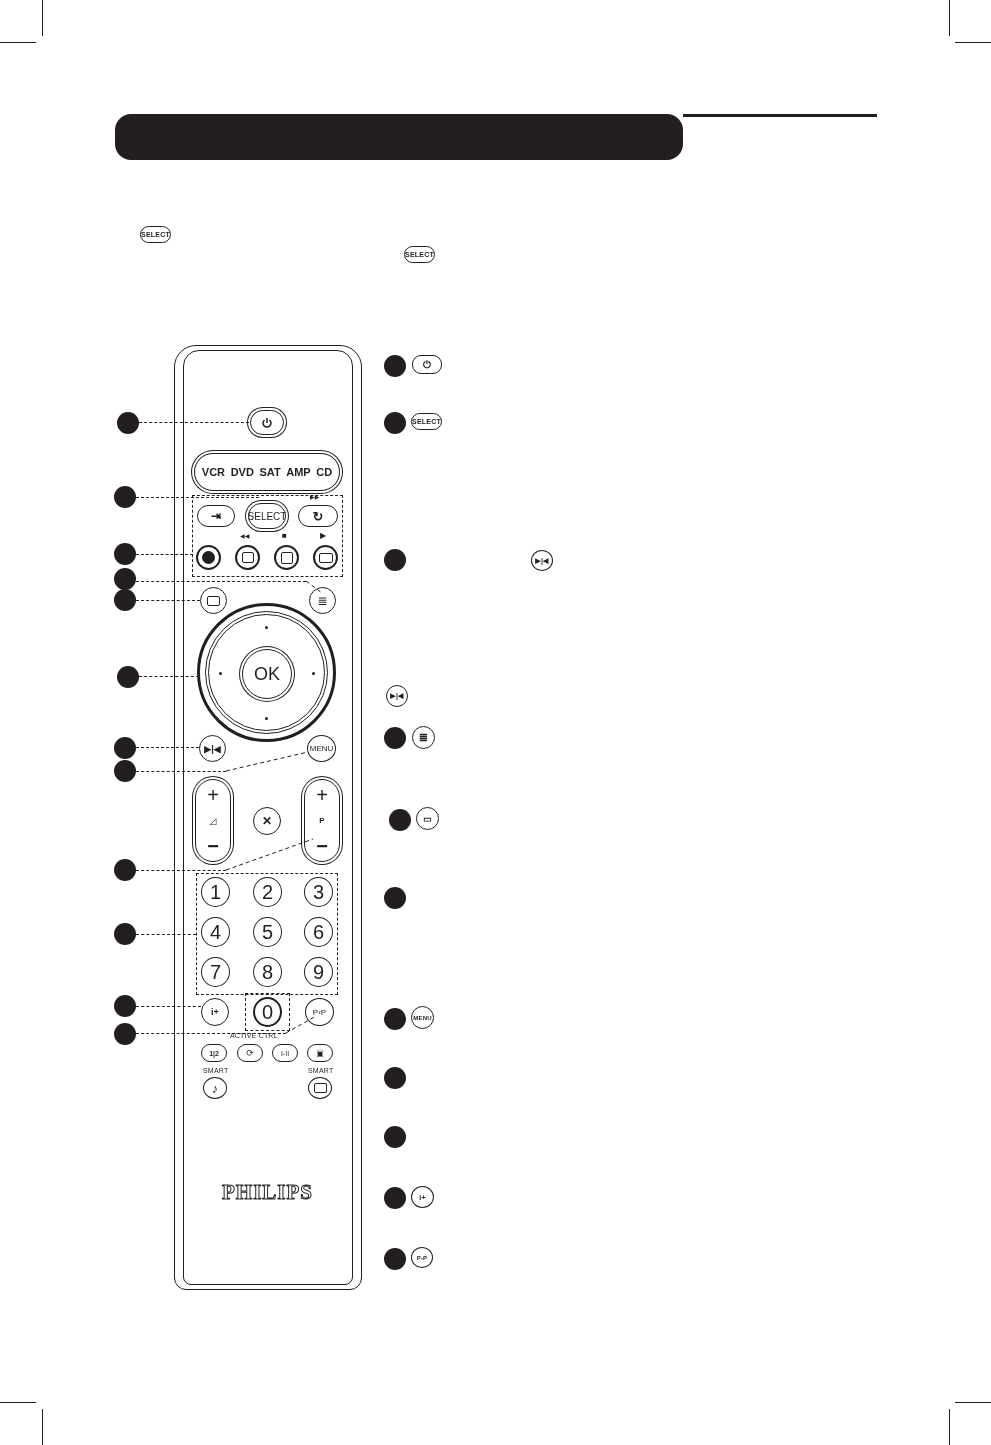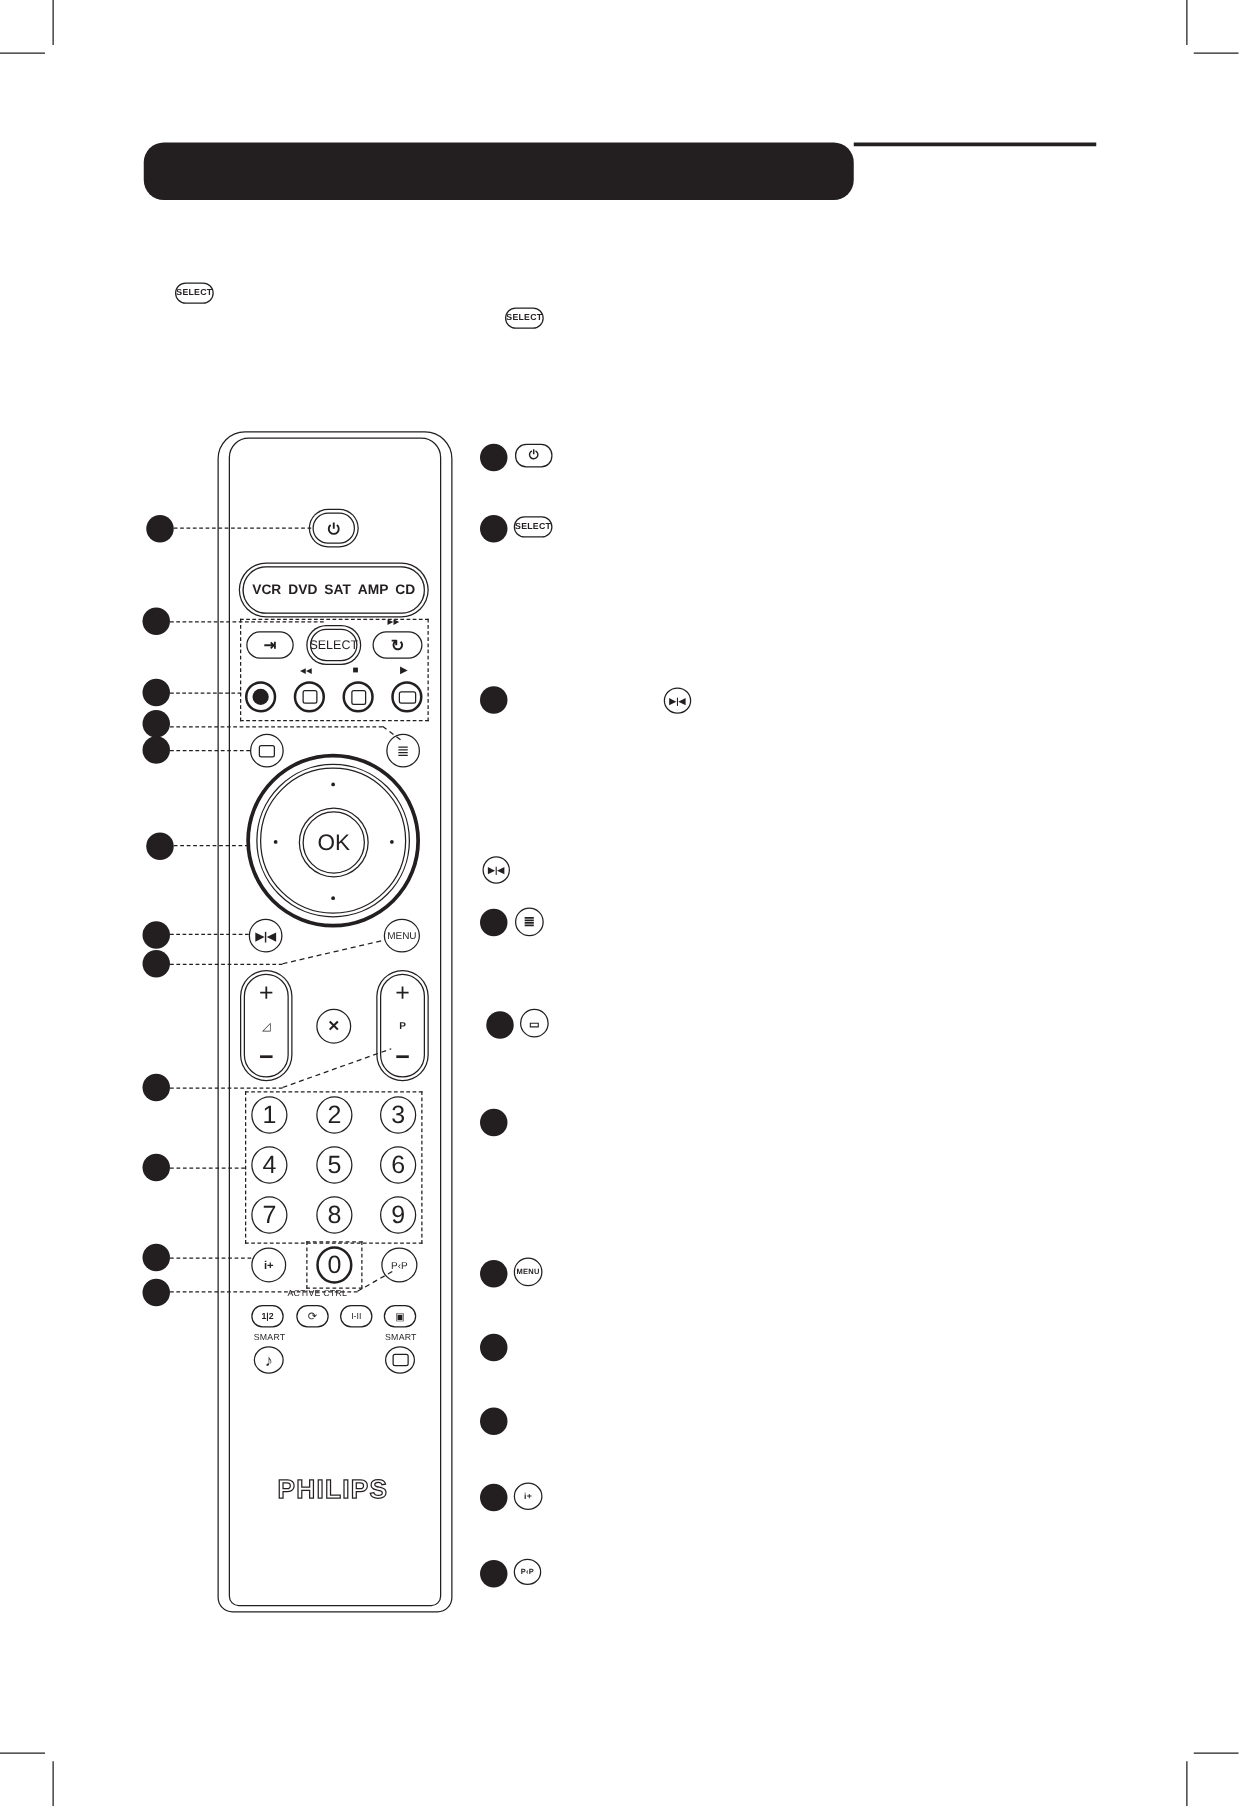--- a/index.html
+++ b/index.html
@@ -21,21 +21,21 @@
   .btn.pill{border-radius:14px;}
   .btn.circle{border-radius:50%;}
   .btn.double{box-shadow:0 0 0 2px #fff,0 0 0 3px #231f20;}
   .num{font-family:"Liberation Sans",sans-serif;font-size:20px;font-stretch:condensed;}
   .src-bar{position:absolute;left:194px;top:453px;width:146px;height:38px;border:1.5px solid #231f20;border-radius:19px;box-shadow:0 0 0 2px #fff,0 0 0 3px #231f20;display:flex;align-items:center;justify-content:space-around;font-weight:bold;font-size:11px;padding:0 4px;box-sizing:border-box;}
   .ring-outer{position:absolute;left:197px;top:603px;width:139px;height:139px;border:3px solid #231f20;border-radius:50%;box-sizing:border-box;}
   .ring-mid{position:absolute;left:205px;top:611px;width:123px;height:123px;border:1px solid #231f20;border-radius:50%;box-sizing:border-box;}
   .ring-mid2{position:absolute;left:208px;top:614px;width:117px;height:117px;border:1px solid #231f20;border-radius:50%;box-sizing:border-box;}
   .cursor-dot{position:absolute;width:3px;height:3px;background:#231f20;border-radius:50%;}
   .small-lbl{position:absolute;font-size:7px;letter-spacing:.2px;}
-  .philips{position:absolute;left:222px;top:1180px;font-size:21px;font-weight:bold;color:#fff;-webkit-text-stroke:1px #231f20;letter-spacing:1px;}
+  .philips{position:absolute;left:222px;top:1180px;font-size:21px;font-weight:bold;color:#fff;-webkit-text-stroke:1px #231f20;letter-spacing:1px;font-family:Liberation Serif, serif;}
 </style>
 </head>
 <body>
 
 <div class="crop-v" style="left:42px;top:0;height:36px;"></div>
 <div class="crop-h" style="left:0;top:42px;width:36px;"></div>
 <div class="crop-v" style="left:949px;top:0;height:36px;"></div>
 <div class="crop-h" style="left:955px;top:42px;width:36px;"></div>
 <div class="crop-h" style="left:0;top:1402px;width:36px;"></div>
 <div class="crop-v" style="left:42px;top:1409px;height:36px;"></div>

